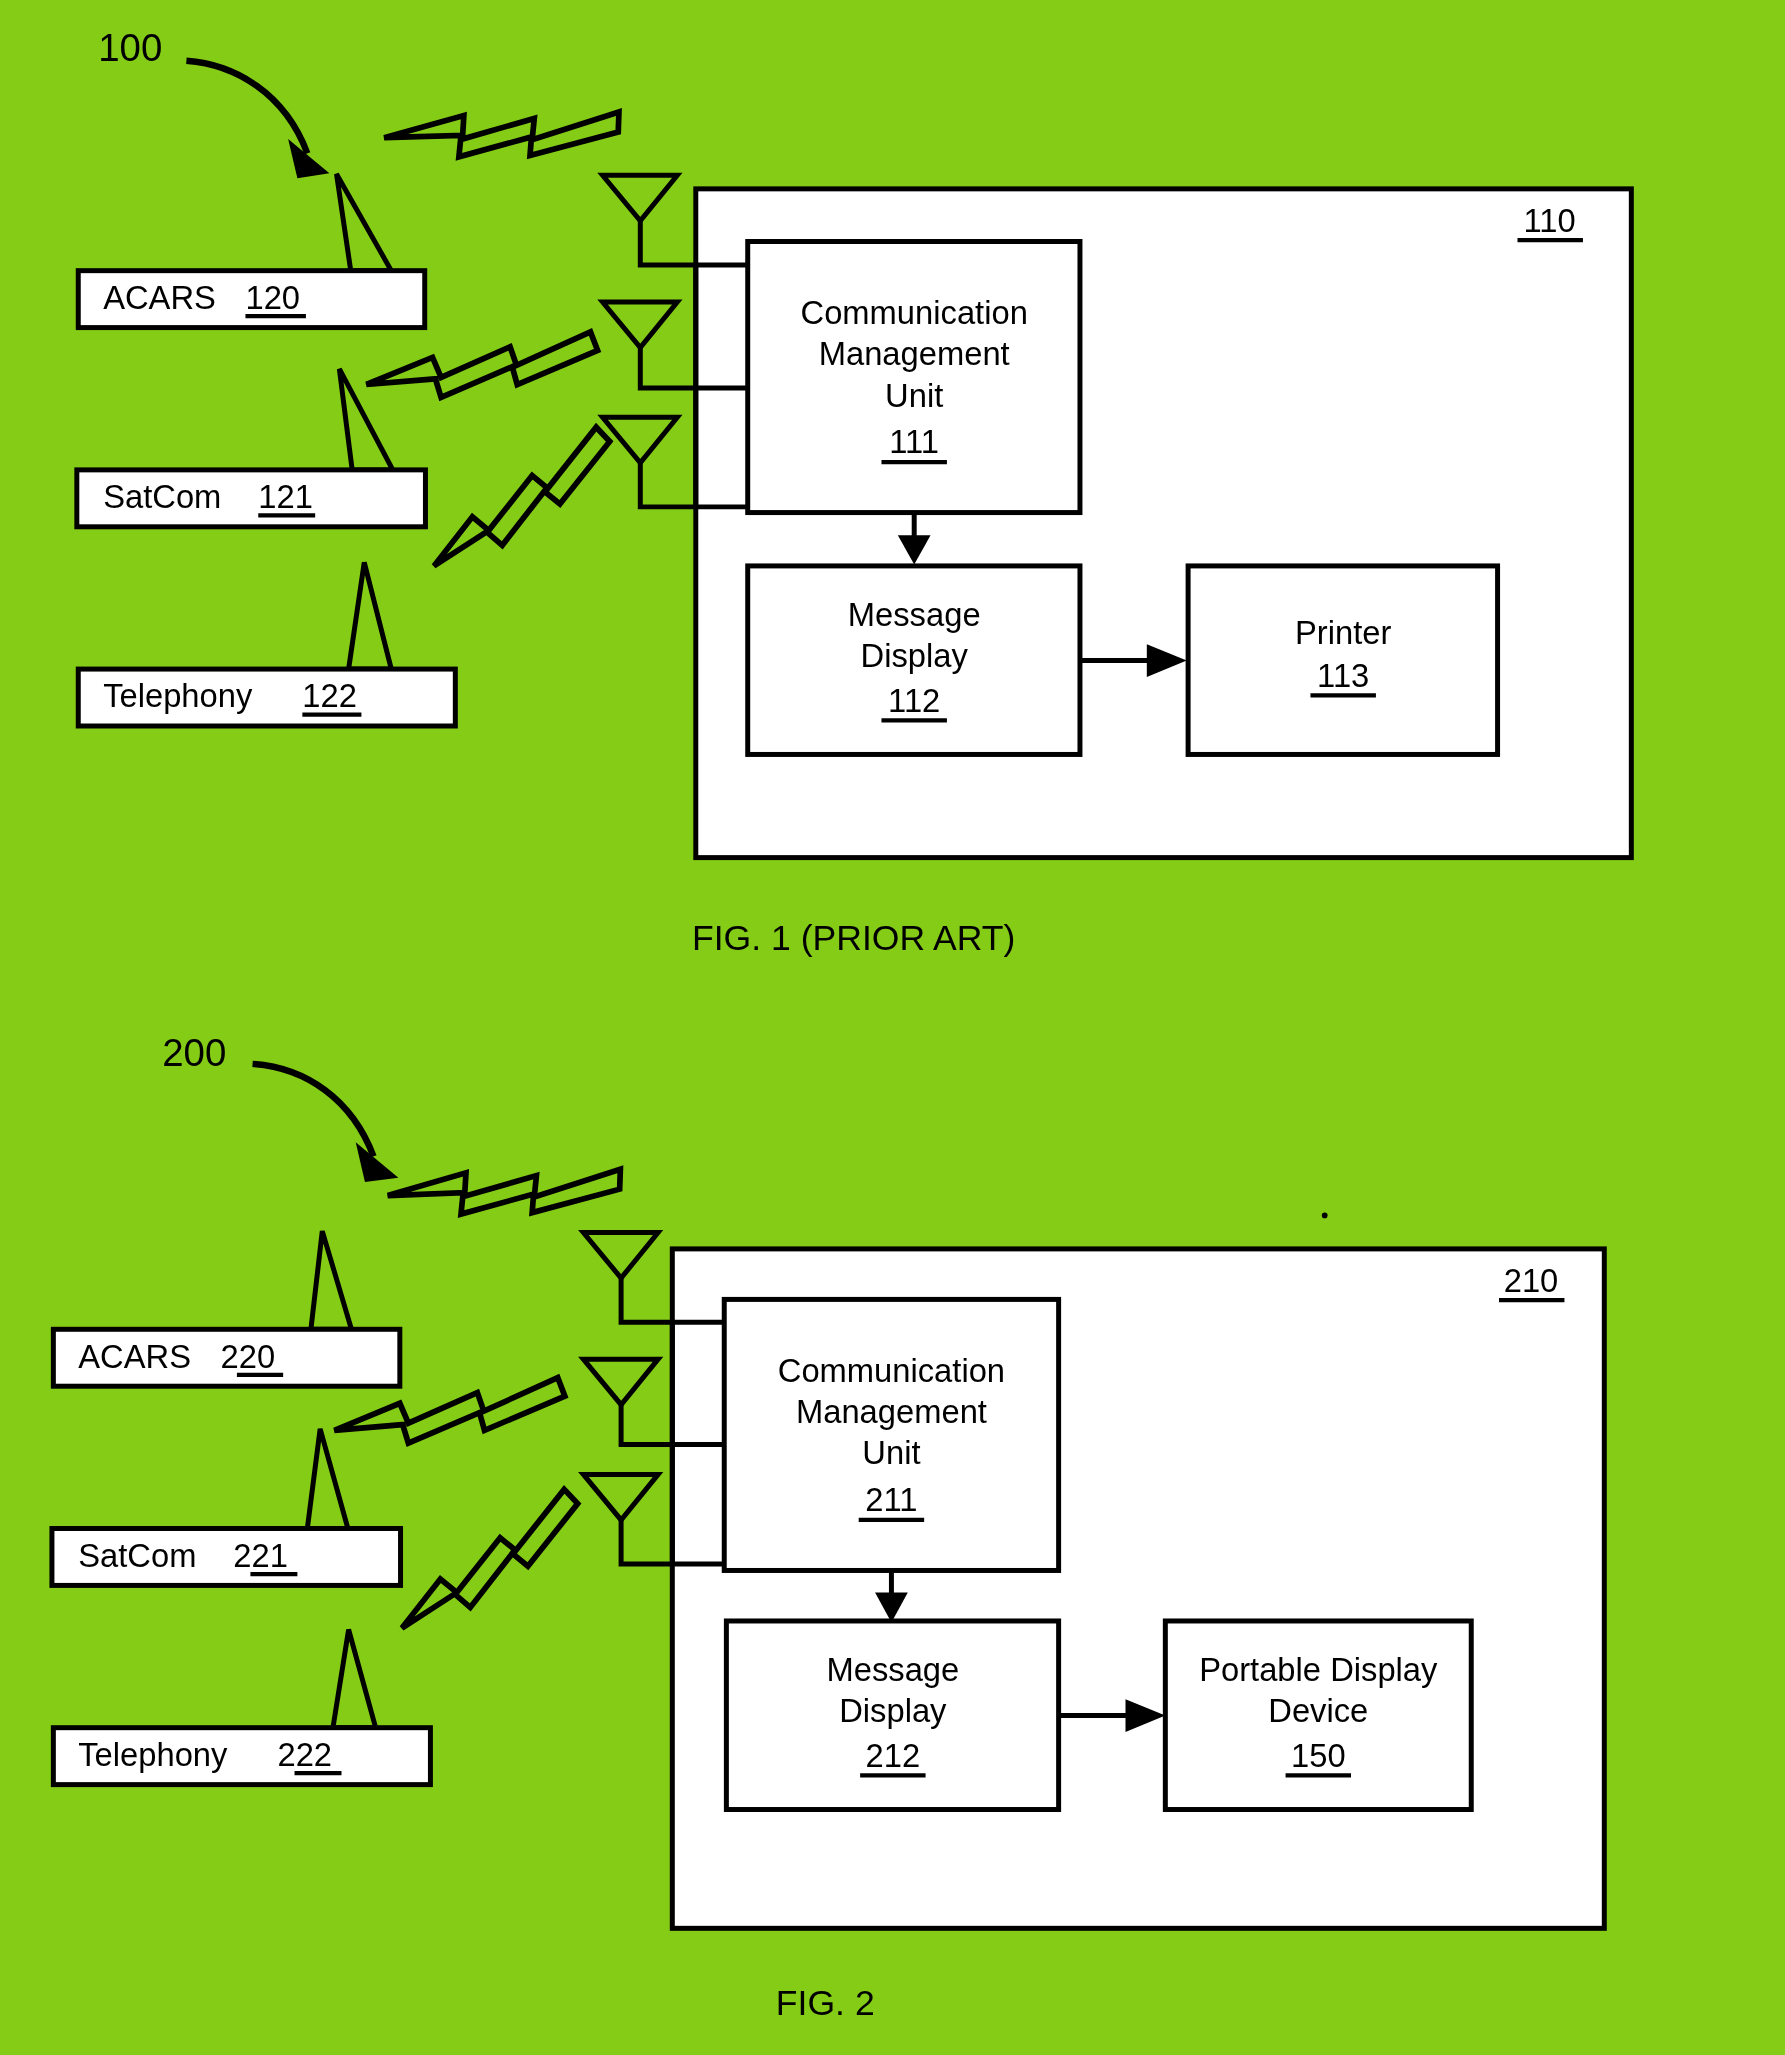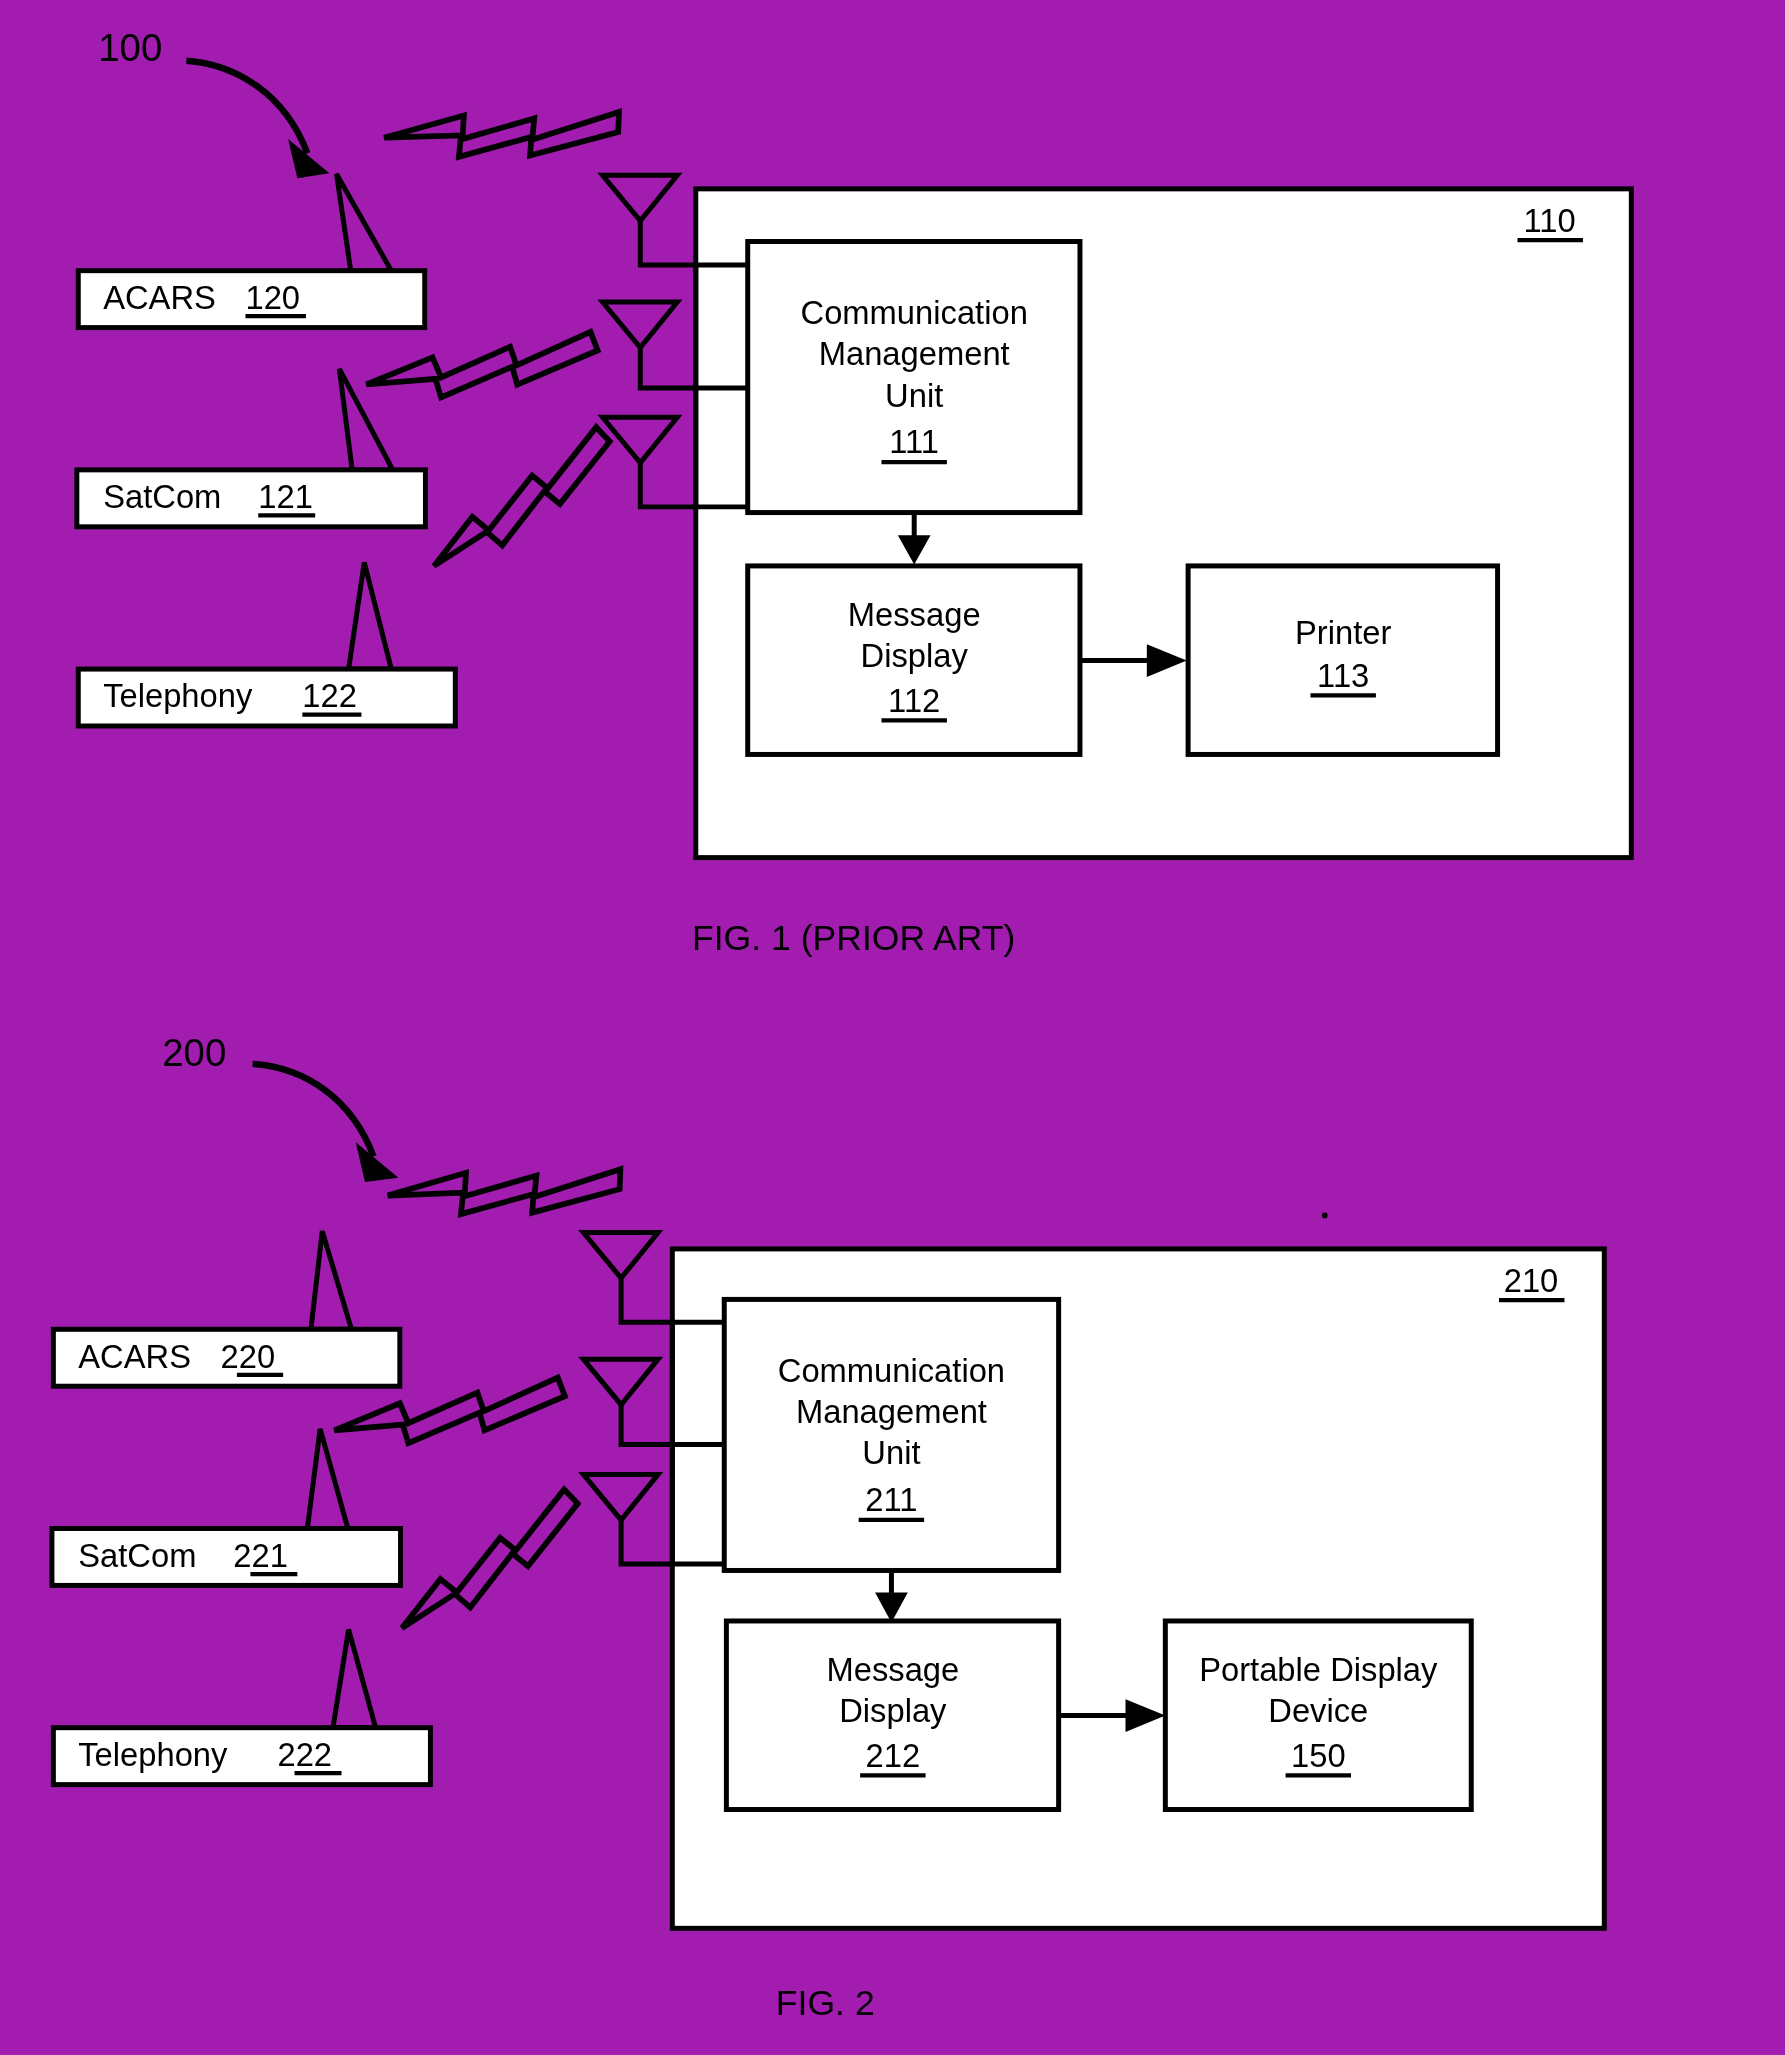--- a/index.html
+++ b/index.html
@@ -11,21 +11,21 @@
     width: 1785px;
     height: 2056px;
     font-family: "Liberation Sans", sans-serif;
     color: #000000;
     overflow: hidden;
   }
   #page {
     position: relative;
     width: 1785px;
     height: 2056px;
-    background: #a21caf;
+    background: #84cc16;
   }
   svg.figure-canvas {
     position: absolute;
     top: 0;
     left: 0;
     width: 1785px;
     height: 2056px;
   }
   .stroke {
     fill: none;

